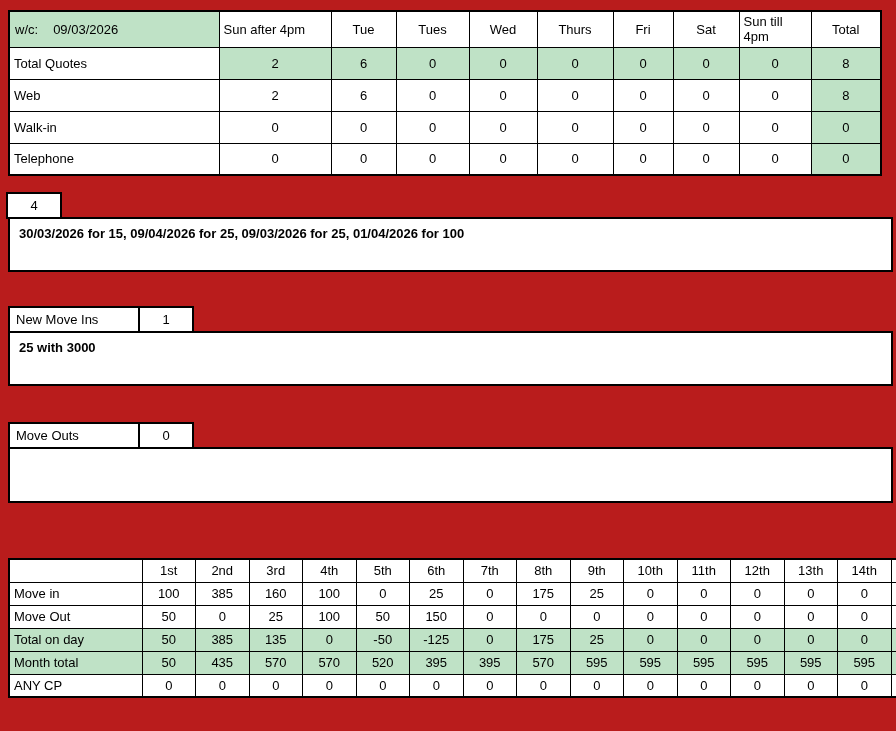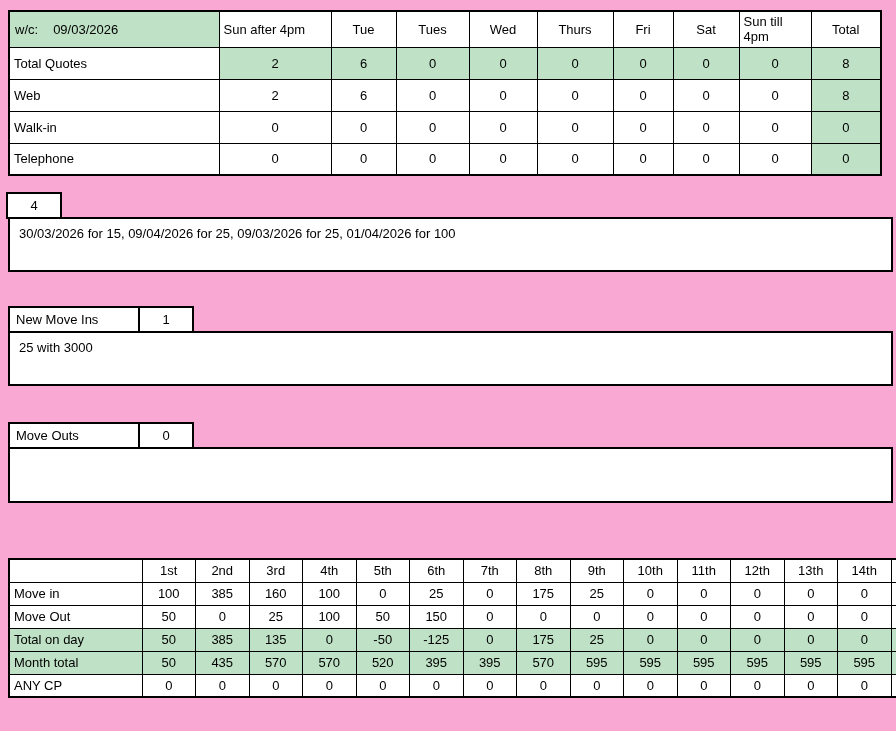--- a/index.html
+++ b/index.html
@@ -1,16 +1,16 @@
 <!DOCTYPE html>
 <html style="--hl: #bfe2c6;"><head>
 <meta charset="utf-8">
 <style>
   html,body{margin:0;padding:0;background:#fff;}
-  .page{position:relative;width:896px;height:731px;background:#f9a8d4;overflow:hidden;
+  .page{position:relative;width:896px;height:731px;background:#b91c1c;overflow:hidden;
         font-family:"Liberation Sans",sans-serif;color:#000;}
   table{border-collapse:collapse;table-layout:fixed;position:absolute;background:#fff;}
   th,td{border:1px solid #000;font-size:13px;font-weight:normal;padding:0 2px;
         text-align:center;vertical-align:middle;overflow:hidden;}
   .hl{background:var(--hl,#bfe2c6);}
 
   
   #quotes{left:8px;top:10px;width:872px;border:2px solid #000;}
   #quotes thead tr{height:36px;}
   #quotes tbody tr{height:32px;}
@@ -21,21 +21,21 @@
   .corner .date{margin-left:15px;}
 
   
   .sumsec{position:absolute;left:8px;width:885px;font-size:13px;}
   .sumbar{display:flex;position:relative;z-index:2;}
   .sumlabel{box-sizing:border-box;width:132px;height:27px;border:2px solid #000;
             background:#fff;line-height:23px;padding-left:6px;}
   .sumcount{box-sizing:border-box;width:56px;height:27px;border:2px solid #000;
             margin-left:-2px;background:#fff;line-height:23px;text-align:center;}
   .sumnote{box-sizing:border-box;border:2px solid #000;margin-top:-2px;height:55px;
-           padding:7px 9px 0;background:#fff;text-align:left;}
+           padding:7px 9px 0;background:#fff;text-align:left;font-weight:bold;}
 
   
   #daily{left:8px;top:558px;width:912px;border:2px solid #000;}
   #daily tr{height:23px;}
 </style>
 </head>
 <body>
 
 <div class="page">
 

